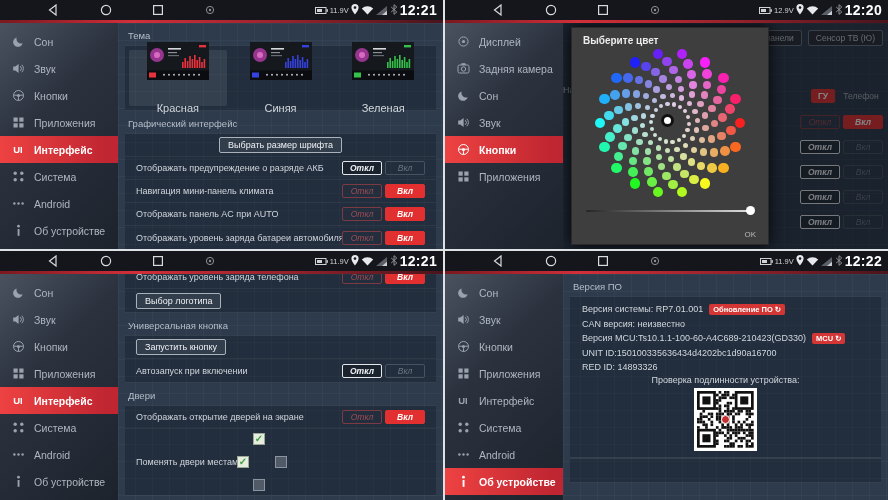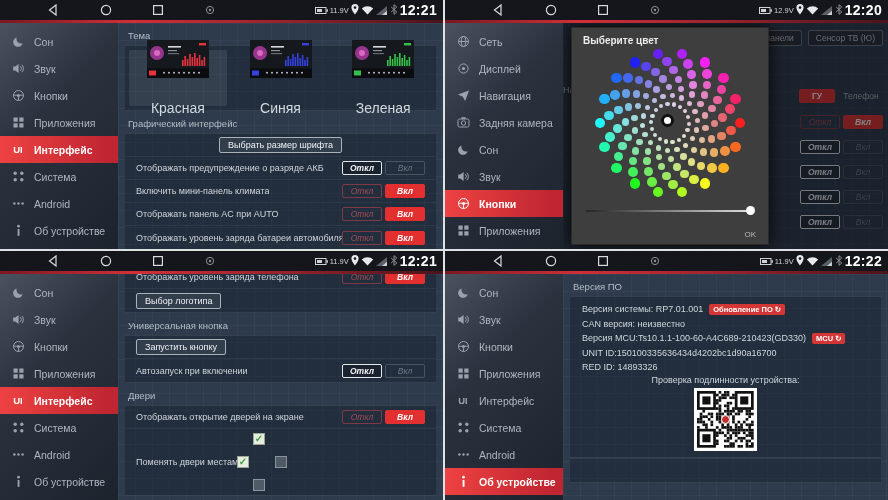--- a/index.html
+++ b/index.html
@@ -43,21 +43,21 @@
   .toggle { display:flex; gap:3px; flex:none;font-style:italic; }
   .tseg { width:40px; height:14px; font-size:8.5px; display:flex; align-items:center; justify-content:center; border-radius:2px; cursor:pointer; }
   .tseg.sel-off { border:1px solid #e4e7ea; color:#f2f4f6; font-weight:bold; background:rgba(0,0,0,.25); }
   .tseg.dim     { border:1px solid #49525f; color:#6d7683; }
   .tseg.dim-red { border:1px solid #7e3a43; color:#a14c55; }
   .tseg.sel-on  { background:#e23030; border:1px solid #e23030; color:#fff; font-weight:bold; }
   
   .theme-strip { display:flex; gap:5px; padding:4px; height:66px; }
   .theme-card { width:104px; display:flex; flex-direction:column; align-items:center; justify-content:center; cursor:pointer; border-radius:2px; }
   .theme-card.selected { background:rgba(255,255,255,.09); }
-  .theme-label { font-size:14px; color:#d3d9df; margin-top:18px; }
+  .theme-label { font-size:11px; color:#d3d9df; margin-top:18px; }
   
   .cb { width:12px; height:12px; border:1px solid #8b95a1; background:#515b68; display:flex; align-items:center; justify-content:center; font-size:10px; line-height:10px; color:#3f9c3f; font-weight:bold; cursor:pointer; }
   .cb.checked { background:#e6eddf; border-color:#9aa895; }
   .door-grid { position:relative; height:66px; }
   .door-grid .row-label { position:absolute; left:11px; top:28px; }
   
   .badge { background:#d43535; color:#fff; font-size:7.5px; font-weight:bold; padding:1px 4px; border-radius:2px; margin-left:6px; white-space:nowrap; }
   .info-line { font-size:9px; color:#d0d7de; line-height:14px; white-space:nowrap; }
   .center-line { text-align:center; font-size:9px; color:#d0d7de; margin-top:1px; }
   
@@ -316,21 +316,21 @@
             <button class="btn">Выбрать размер шрифта</button>
           </div>
           <div class="row">
             <span class="row-label">Отображать предупреждение о разряде АКБ</span>
             <div class="toggle">
               <span class="tseg sel-off">Откл</span>
               <span class="tseg dim">Вкл</span>
             </div>
           </div>
           <div class="row">
-            <span class="row-label">Включить мини-панель климата</span>
+            <span class="row-label">Навигация мини-панель климата</span>
             <div class="toggle">
               <span class="tseg dim-red">Откл</span>
               <span class="tseg sel-on">Вкл</span>
             </div>
           </div>
           <div class="row">
             <span class="row-label">Отображать панель AC при AUTO</span>
             <div class="toggle">
               <span class="tseg dim-red">Откл</span>
               <span class="tseg sel-on">Вкл</span>
@@ -395,43 +395,25 @@
           </svg></span>
         <span class="time">12:20</span>
       </div>
     </div>
     <div class="redstrip"></div>
     <div class="app">
       <div class="sidebar">
         <div class="s-item">
           <span class="s-ic">
             <svg width="13" height="13" viewBox="0 0 13 13">
-              <circle cx="6.5" cy="6.5" r="5" stroke="#9aa3ad" stroke-width="1" fill="none"></circle>
-              <ellipse cx="6.5" cy="6.5" rx="2.2" ry="5" stroke="#9aa3ad" stroke-width="1" fill="none"></ellipse>
-              <path d="M1.5 6.5h10" stroke="#9aa3ad" stroke-width="1" fill="none"></path>
-            </svg>
-          </span>
-          <span>Сеть</span>
-        </div>
-        <div class="s-item">
-          <span class="s-ic">
-            <svg width="13" height="13" viewBox="0 0 13 13">
               <circle cx="6.5" cy="6.5" r="4.6" stroke="#9aa3ad" stroke-width="1" fill="none"></circle>
               <circle cx="6.5" cy="6.5" r="1.6" fill="#9aa3ad"></circle>
             </svg>
           </span>
           <span>Дисплей</span>
-        </div>
-        <div class="s-item">
-          <span class="s-ic">
-            <svg width="13" height="13" viewBox="0 0 13 13">
-              <path d="M1 5.6 12 1.4 8.2 12 5.8 7.7z" fill="#9aa3ad"></path>
-            </svg>
-          </span>
-          <span>Навигация</span>
         </div>
         <div class="s-item">
           <span class="s-ic">
             <svg width="13" height="13" viewBox="0 0 13 13">
               <rect x="1" y="3" width="11" height="8" rx="1.5" stroke="#9aa3ad" stroke-width="1" fill="none"></rect>
               <circle cx="6.5" cy="7" r="2.2" stroke="#9aa3ad" stroke-width="1" fill="none"></circle>
               <rect x="4.5" y="1.2" width="4" height="1.8" fill="#9aa3ad"></rect>
             </svg>
           </span>
           <span>Задняя камера</span>
@@ -477,21 +459,21 @@
         </div>
       </div>
       <div class="content">
         <div style="position: absolute; inset: 0px;">
           <div style="position: absolute; top: 7px; right: 5px; display: flex; gap: 6px;">
             <button class="tr-btn">ия панели</button>
             <button class="tr-btn">Сенсор ТВ (Ю)</button>
           </div>
           <div class="frag" style="left: 0px; top: 62px;">Нас</div>
           <div style="position: absolute; top: 66px; right: 5px; display: flex; gap: 4px;">
-            <span class="tseg sel-on" style="width: 36px;">ГУ</span>
+            <span class="tseg sel-on" style="width: 24px;">ГУ</span>
             <span class="tseg dim" style="width: 44px; border: none; color: rgb(170, 177, 186);">Телефон</span>
           </div>
           <div class="toggle" style="position: absolute; right: 5px; top: 92px;">
             <span class="tseg dim-red">Откл</span>
             <span class="tseg sel-on">Вкл</span>
           </div>
           <div class="toggle" style="position: absolute; right: 5px; top: 117px;">
             <span class="tseg sel-off">Откл</span>
             <span class="tseg dim">Вкл</span>
           </div>

